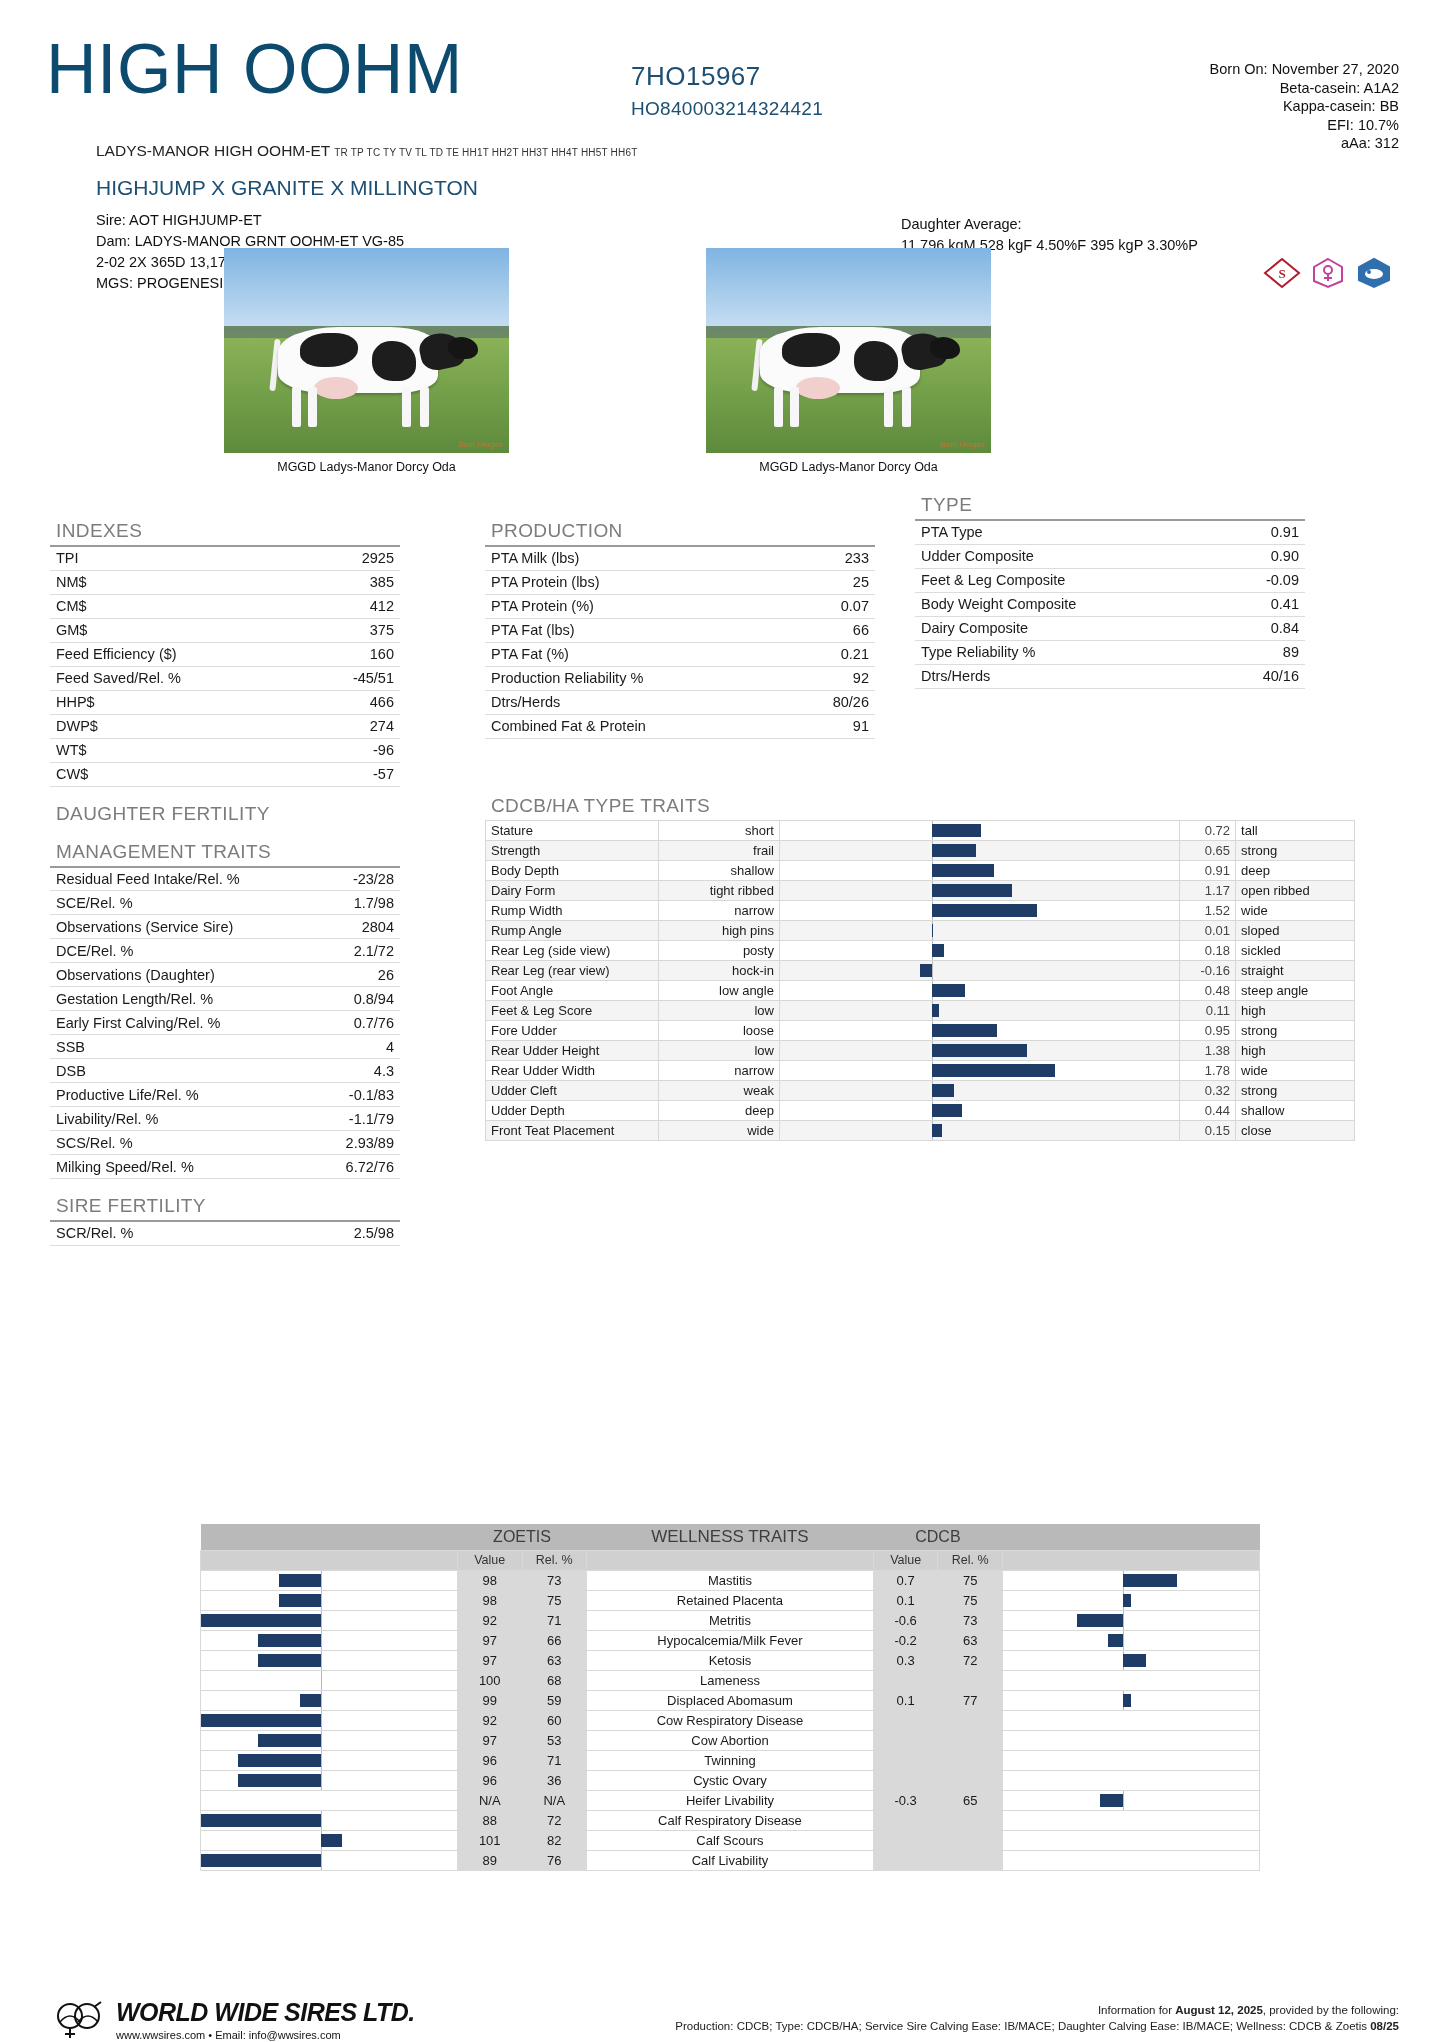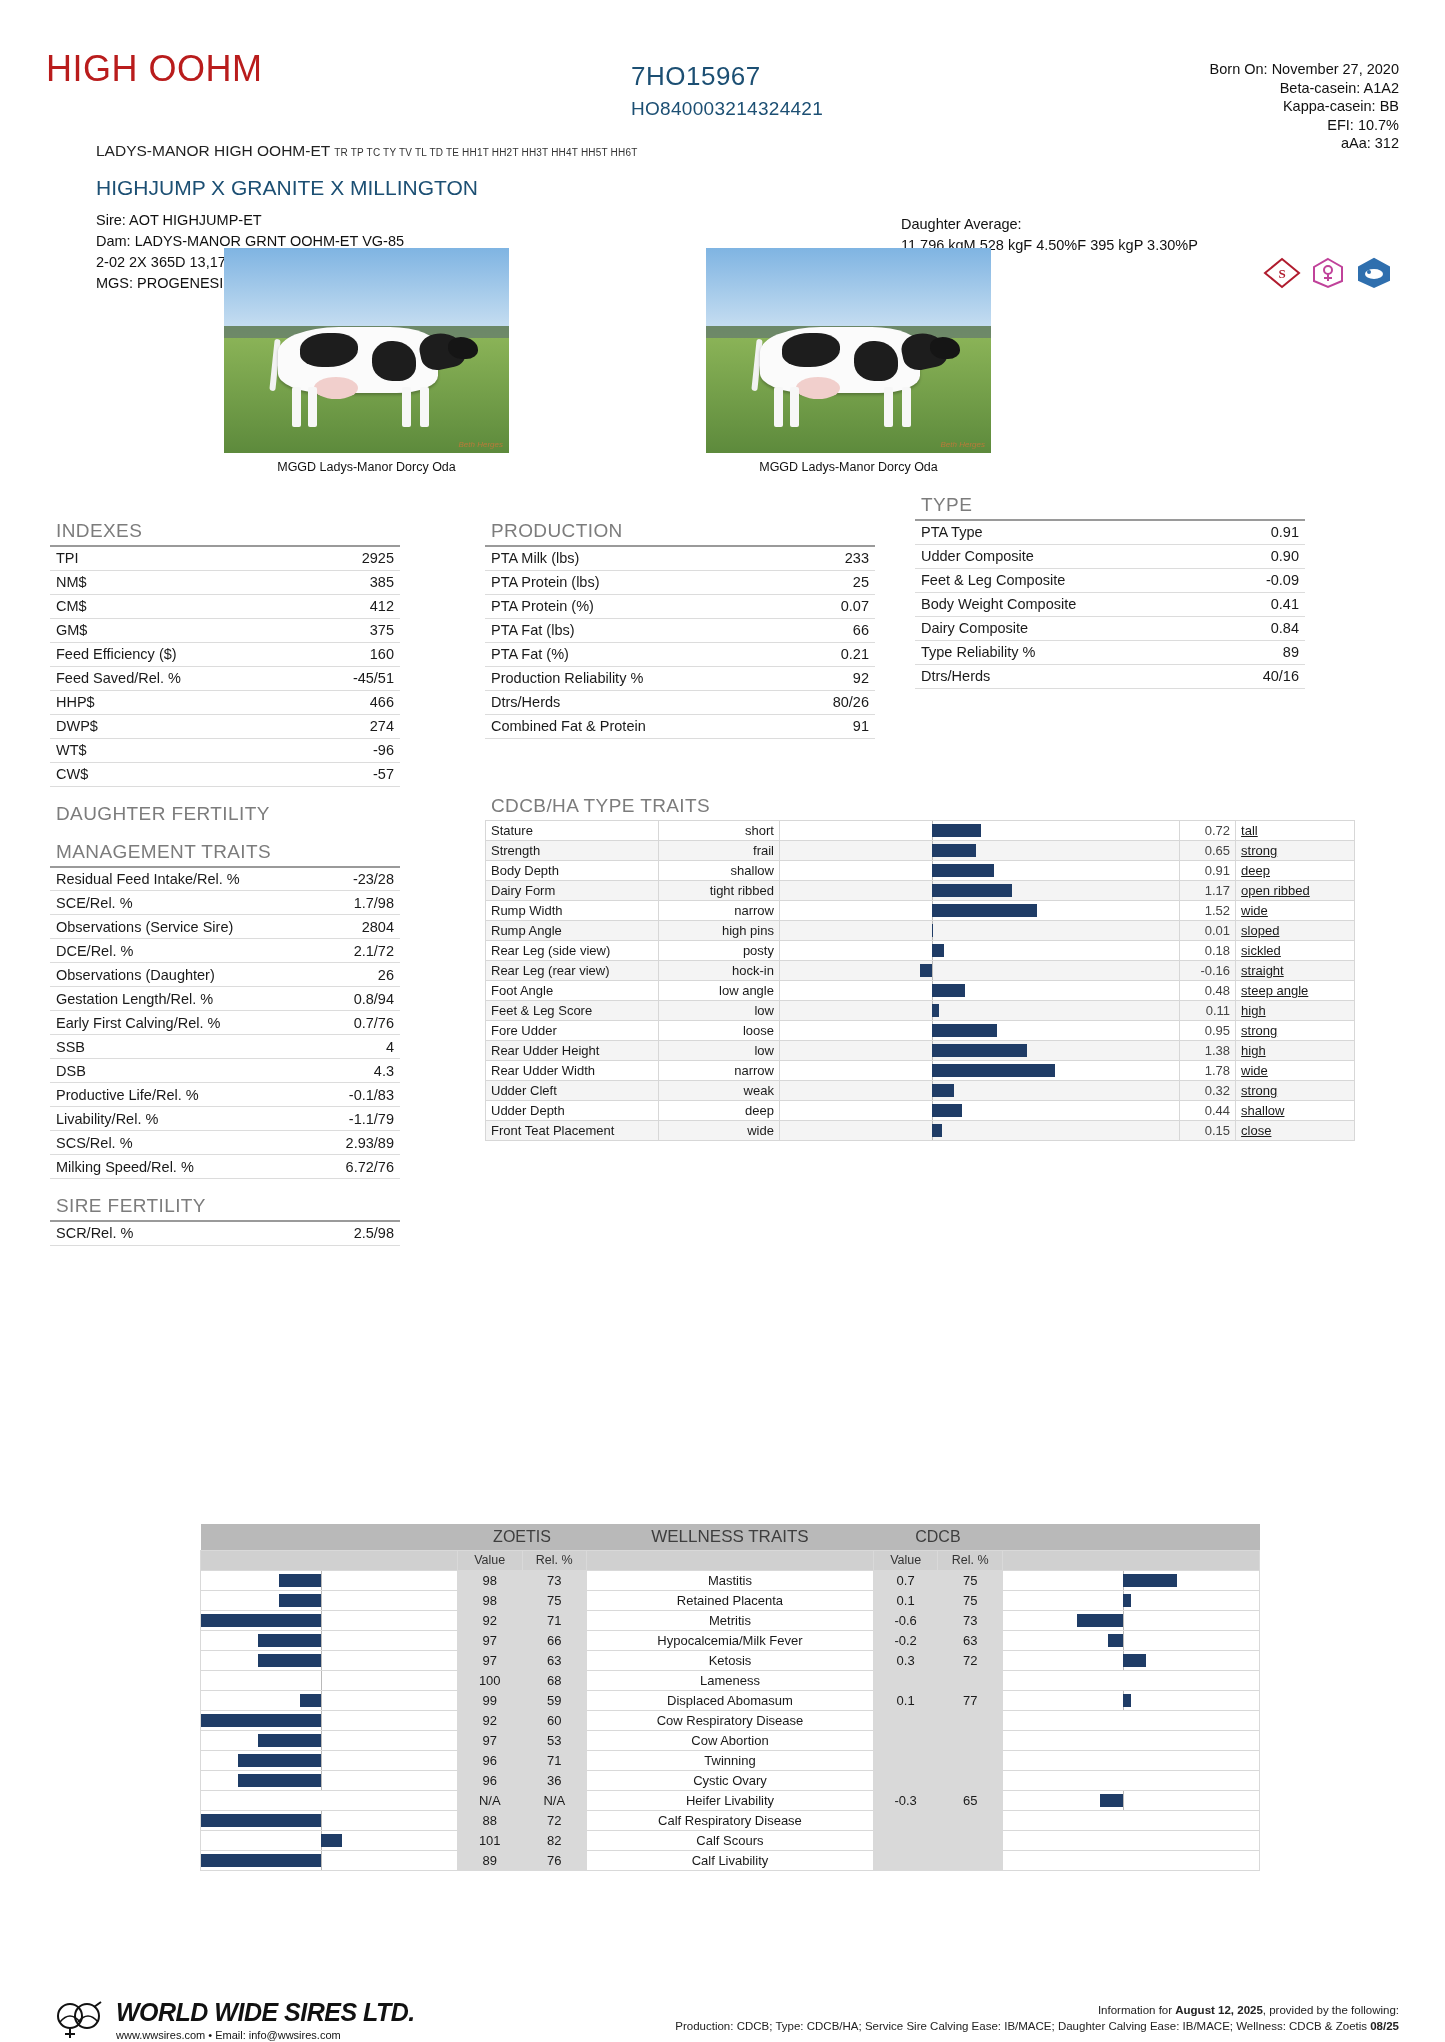--- a/index.html
+++ b/index.html
@@ -10,21 +10,21 @@
     font-family:"Liberation Sans", sans-serif;
     color:#1a1a1a;
     position:relative;
     overflow:hidden;
   }
   .page { position:relative; width:1445px; height:2042px; padding:28px 46px 0 46px; }
 
   
   .hdr { position:relative; height:210px; }
   .bullname {
-    font-size:36px; letter-spacing:0.5px; color:#b91c1c; font-weight:400;
+    font-size:70px; letter-spacing:0.5px; color:#0c4a6e; font-weight:400;
     line-height:58px; margin:0; padding-top:12px;
   }
   .naabcode { position:absolute; left:585px; top:33px; font-size:26px; color:#1c4f73; letter-spacing:0.5px;}
   .regid { position:absolute; left:585px; top:70px; font-size:19px; color:#1c4f73; letter-spacing:0.3px;}
   .hdr-right { position:absolute; right:0px; top:32px; text-align:right; font-size:14.5px; line-height:18.5px; color:#111; }
   .longname { position:absolute; left:50px; top:114px; font-size:15.5px; color:#222;}
   .longname .codes { font-size:10px; color:#333; letter-spacing:0.2px;}
   .pedigree { position:absolute; left:50px; top:148px; font-size:21px; color:#1c4f73; }
   .parents { position:absolute; left:50px; top:182px; font-size:14.5px; line-height:21px; color:#111; }
   .dtravg { position:absolute; left:855px; top:186px; font-size:14.5px; line-height:21px; color:#111;}
@@ -77,21 +77,21 @@
   .blk { margin-bottom:16px; }
 
   
   .traits { position:absolute; left:485px; top:795px; width:870px; }
   .traits table { border-collapse:collapse; width:100%; font-size:13px; }
   .traits td { border:1px solid #d7d7d7; padding:0 5px; height:20px; }
   .traits td.lbl { width:160px; }
   .traits td.lo  { width:112px; text-align:right; }
   .traits td.bar { width:370px; padding:0; position:relative; background:#fff; }
   .traits td.num { width:52px; text-align:right; color:#444; }
-  .traits td.hi  { width:110px;text-decoration:underline; }
+  .traits td.hi  { width:110px; }
   .traits tr:nth-child(even) td { background:#f4f4f4; }
   .traits tr:nth-child(even) td.bar { background:#f4f4f4; }
   .barwrap { position:absolute; left:0; top:0; bottom:0; right:0; }
   .zero { position:absolute; top:0; bottom:0; width:1px; background:#b9b9b9; }
   .fill { position:absolute; top:3px; bottom:3px; background:#1f3c66; }
 
   
   .wellness { position:absolute; left:200px; top:1524px; width:1060px; }
   .wellness table { border-collapse:collapse; width:100%; font-size:13px; }
   .wellness td { border:1px solid #d9d9d9; height:20px; padding:0 4px; }

